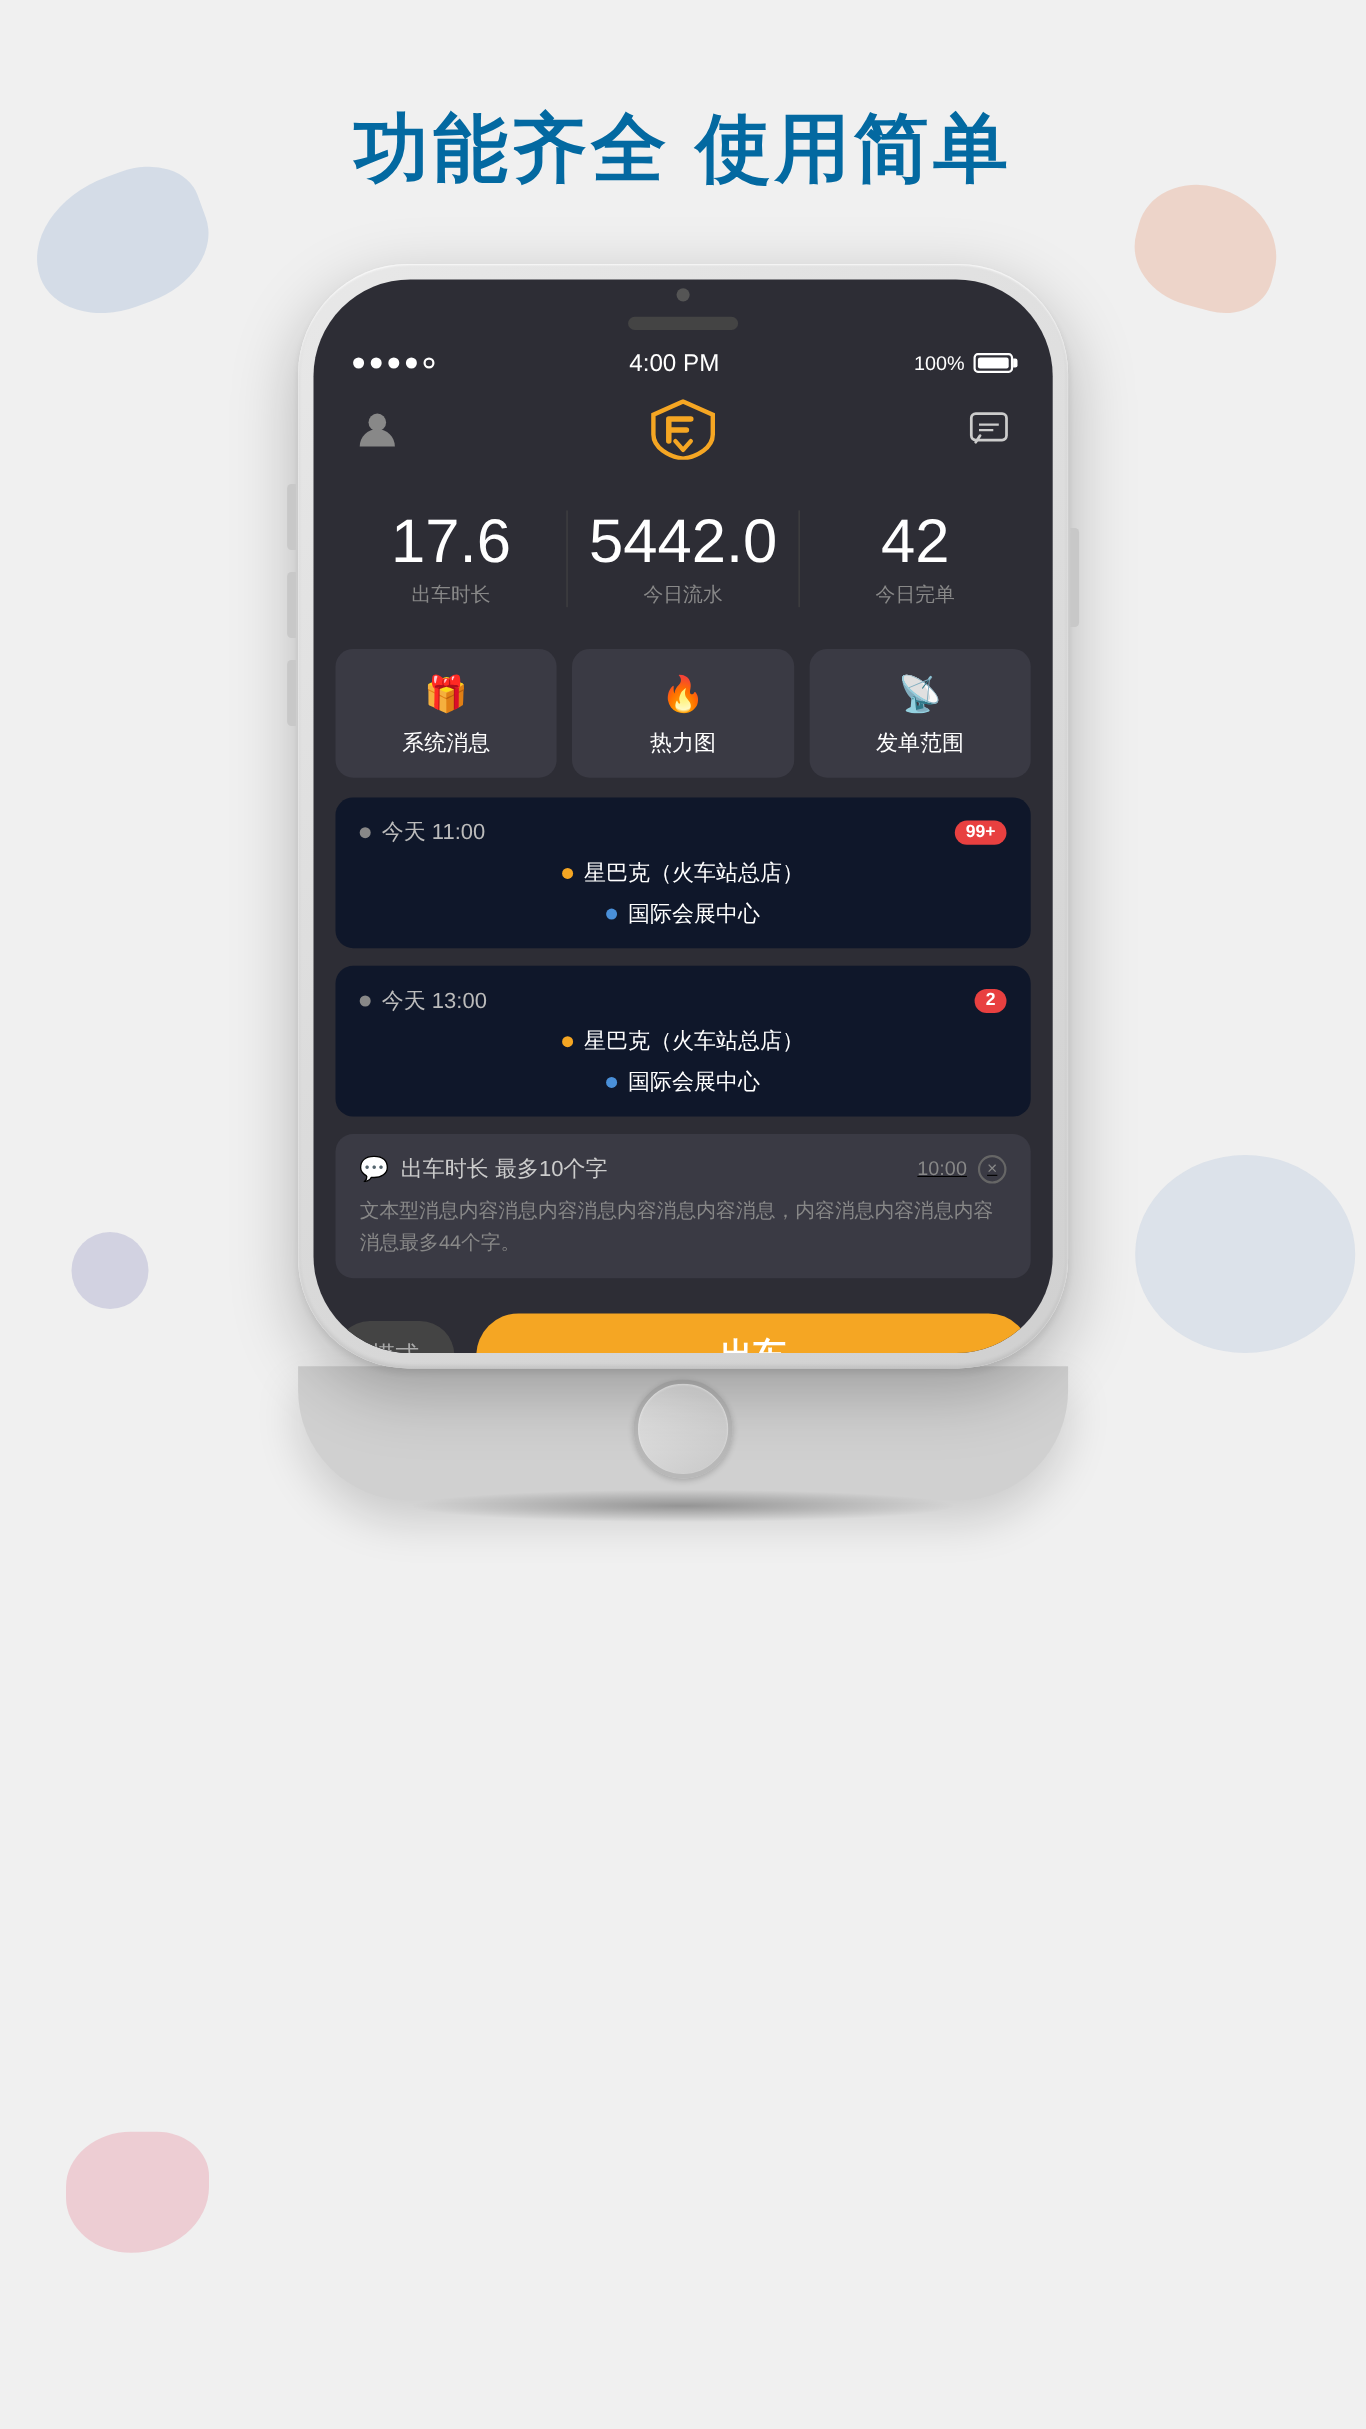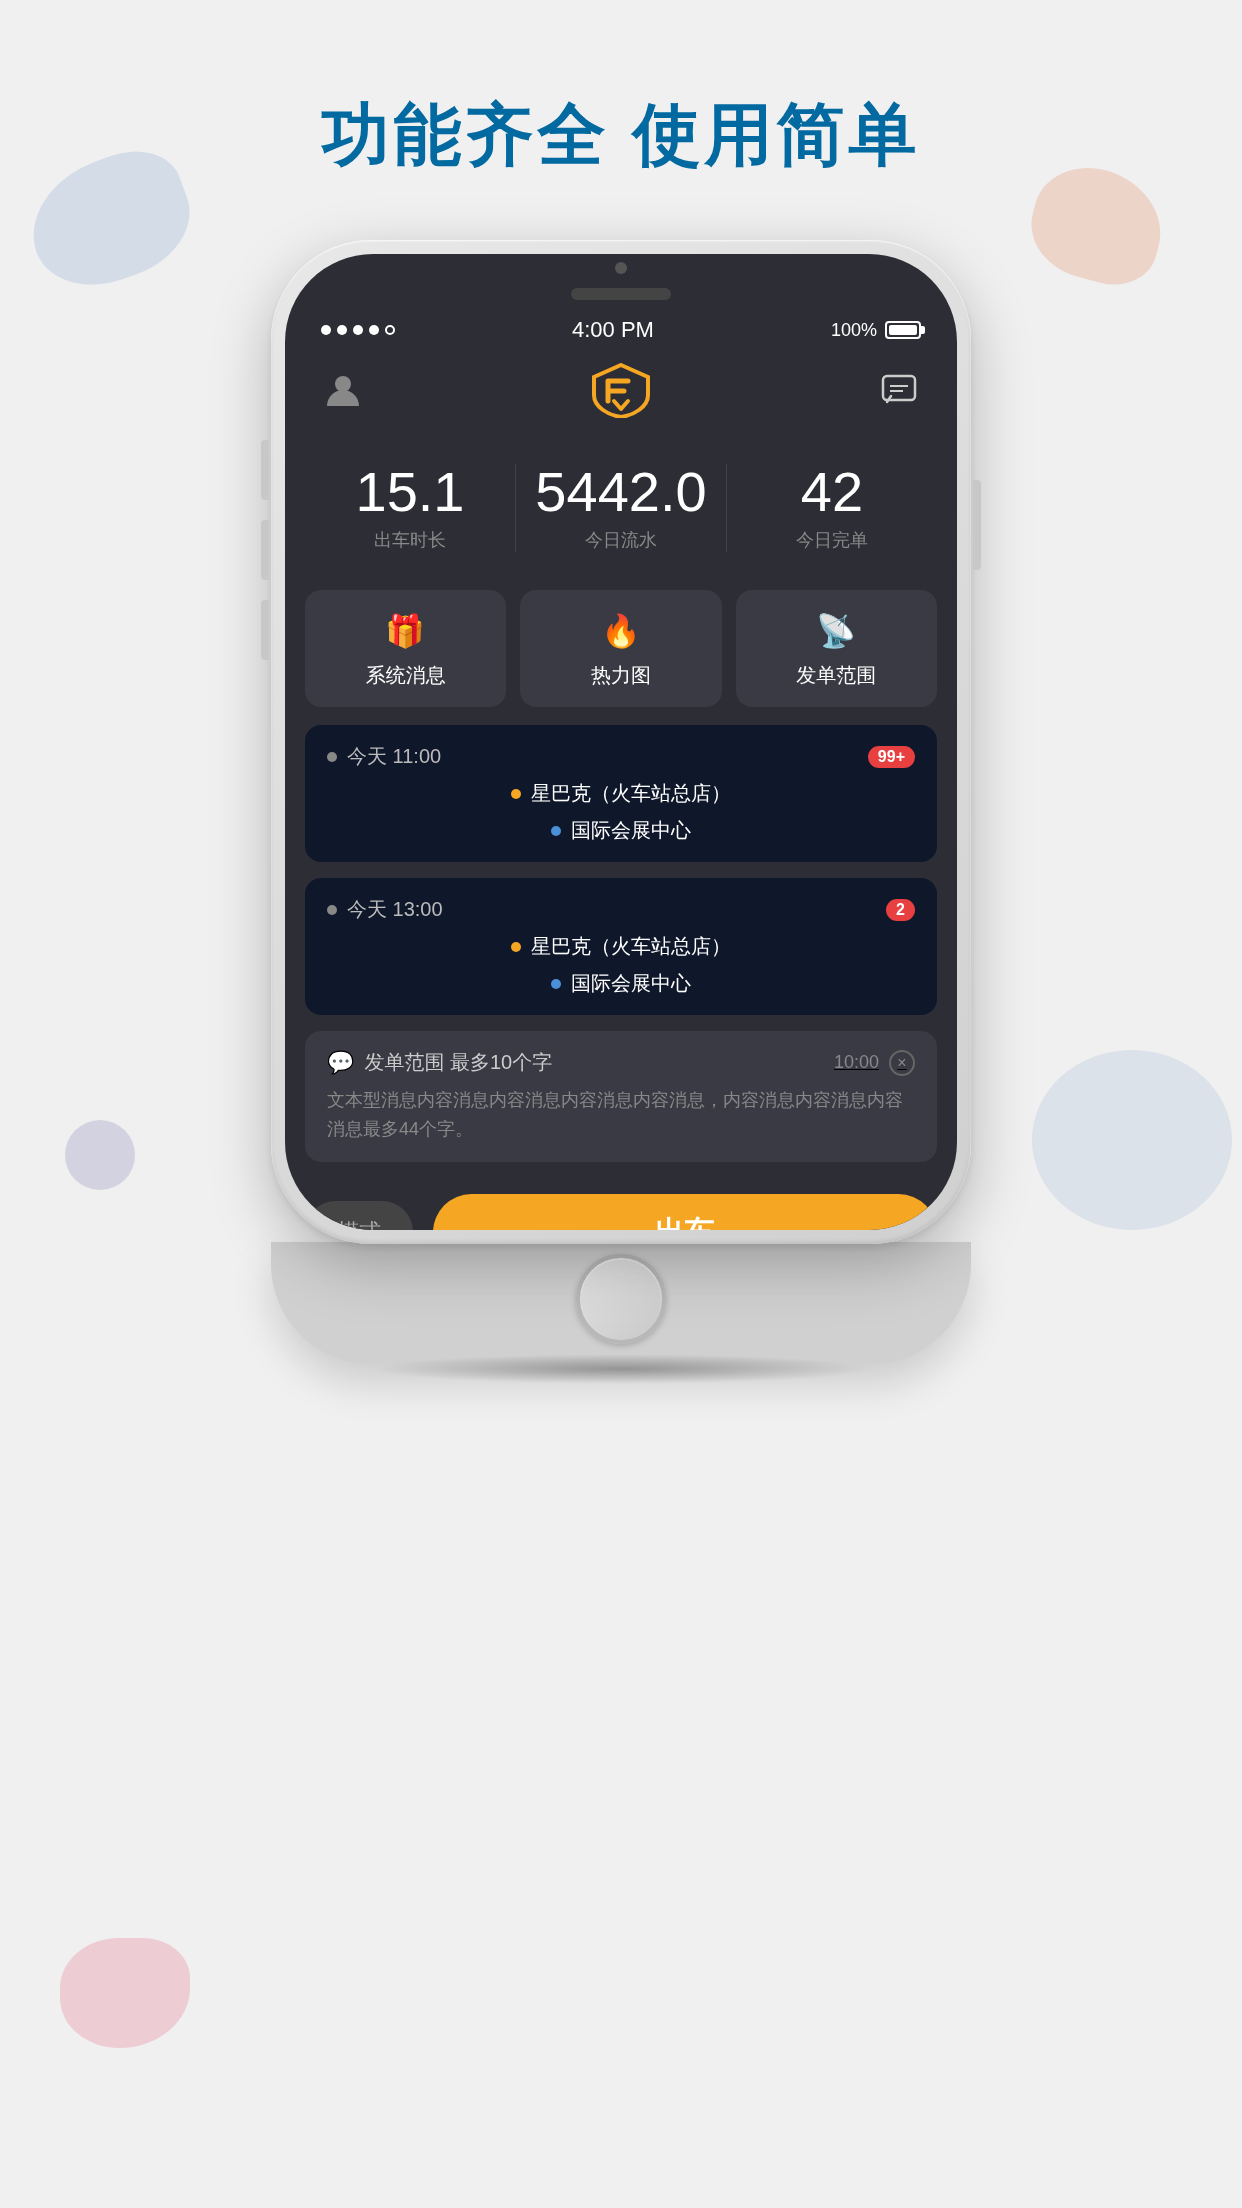--- a/index.html
+++ b/index.html
@@ -483,21 +483,21 @@
             <rect x="2" y="4" width="32" height="24" rx="4" stroke="#ccc" stroke-width="2.5"></rect>
             <path d="M6 30 L10 24" stroke="#ccc" stroke-width="2.5" stroke-linecap="round"></path>
             <line x1="9" y1="14" x2="27" y2="14" stroke="#ccc" stroke-width="2"></line>
             <line x1="9" y1="19" x2="22" y2="19" stroke="#ccc" stroke-width="2"></line>
           </svg>
         </div>
       </div>
 
       <div class="stats-section">
         <div class="stat-item">
-          <div class="stat-value">15.1</div>
+          <div class="stat-value">17.6</div>
           <div class="stat-label">出车时长</div>
         </div>
         <div class="stat-item">
           <div class="stat-value">5442.0</div>
           <div class="stat-label">今日流水</div>
         </div>
         <div class="stat-item">
           <div class="stat-value">42</div>
           <div class="stat-label">今日完单</div>
         </div>
@@ -551,21 +551,21 @@
         <div class="order-location" style="margin-top:10px">
           <div class="loc-dot-blue"></div>
           <span class="order-loc-text">国际会展中心</span>
         </div>
       </div>
 
       <div class="sys-msg-card">
         <div class="sys-msg-header">
           <div class="sys-msg-left">
             <span class="sys-msg-icon">💬</span>
-            <span class="sys-msg-title">发单范围  最多10个字</span>
+            <span class="sys-msg-title">出车时长  最多10个字</span>
           </div>
           <div class="sys-msg-meta">
             <span class="sys-msg-time">10:00</span>
             <div class="sys-msg-close">×</div>
           </div>
         </div>
         <div class="sys-msg-content">文本型消息内容消息内容消息内容消息内容消息，内容消息内容消息内容消息最多44个字。</div>
       </div>
 
       <div class="bottom-bar">

